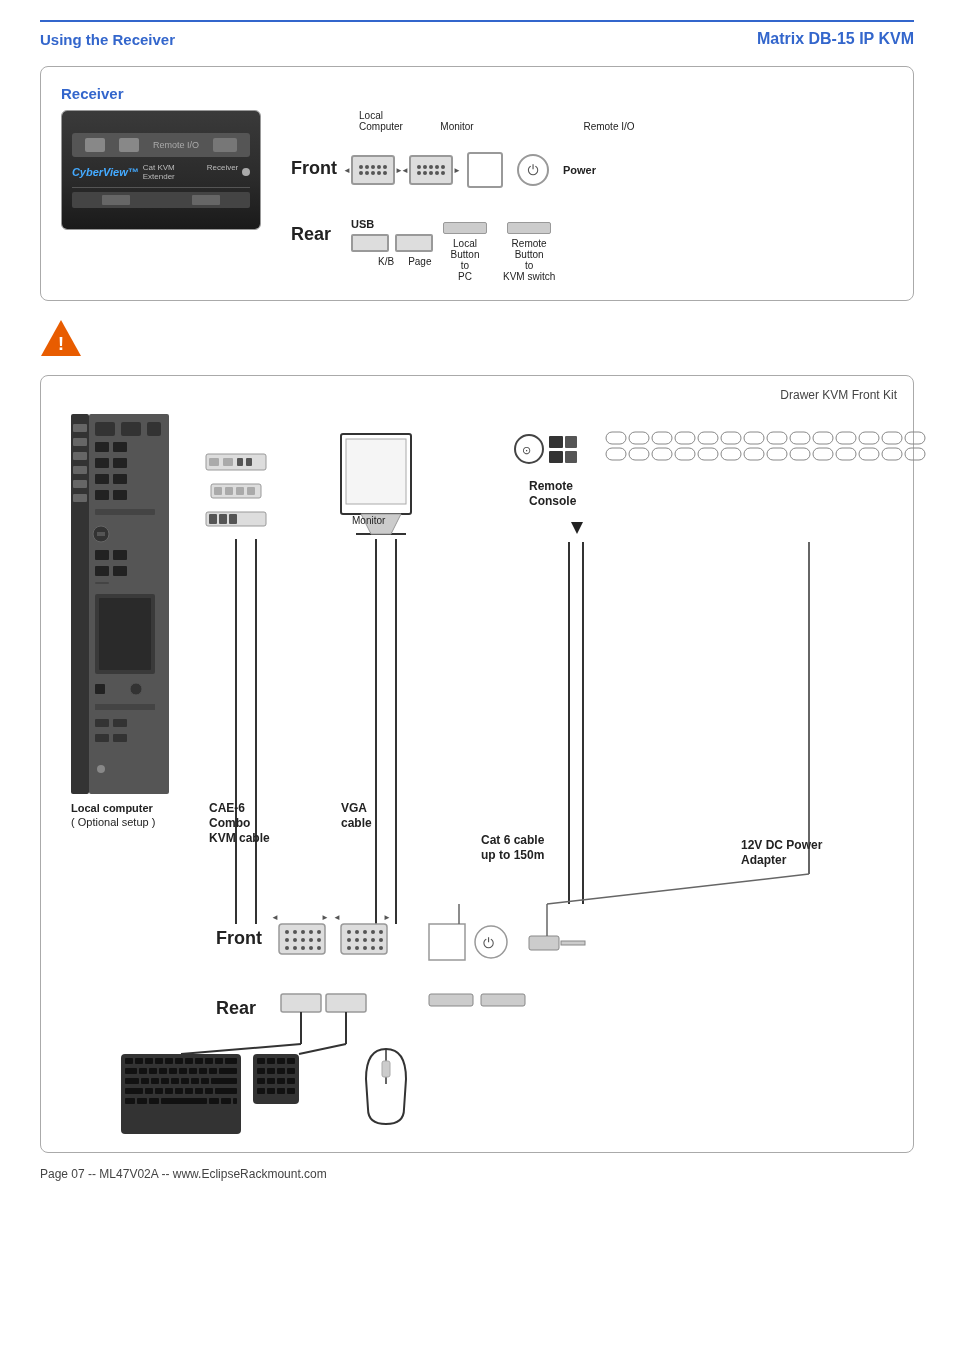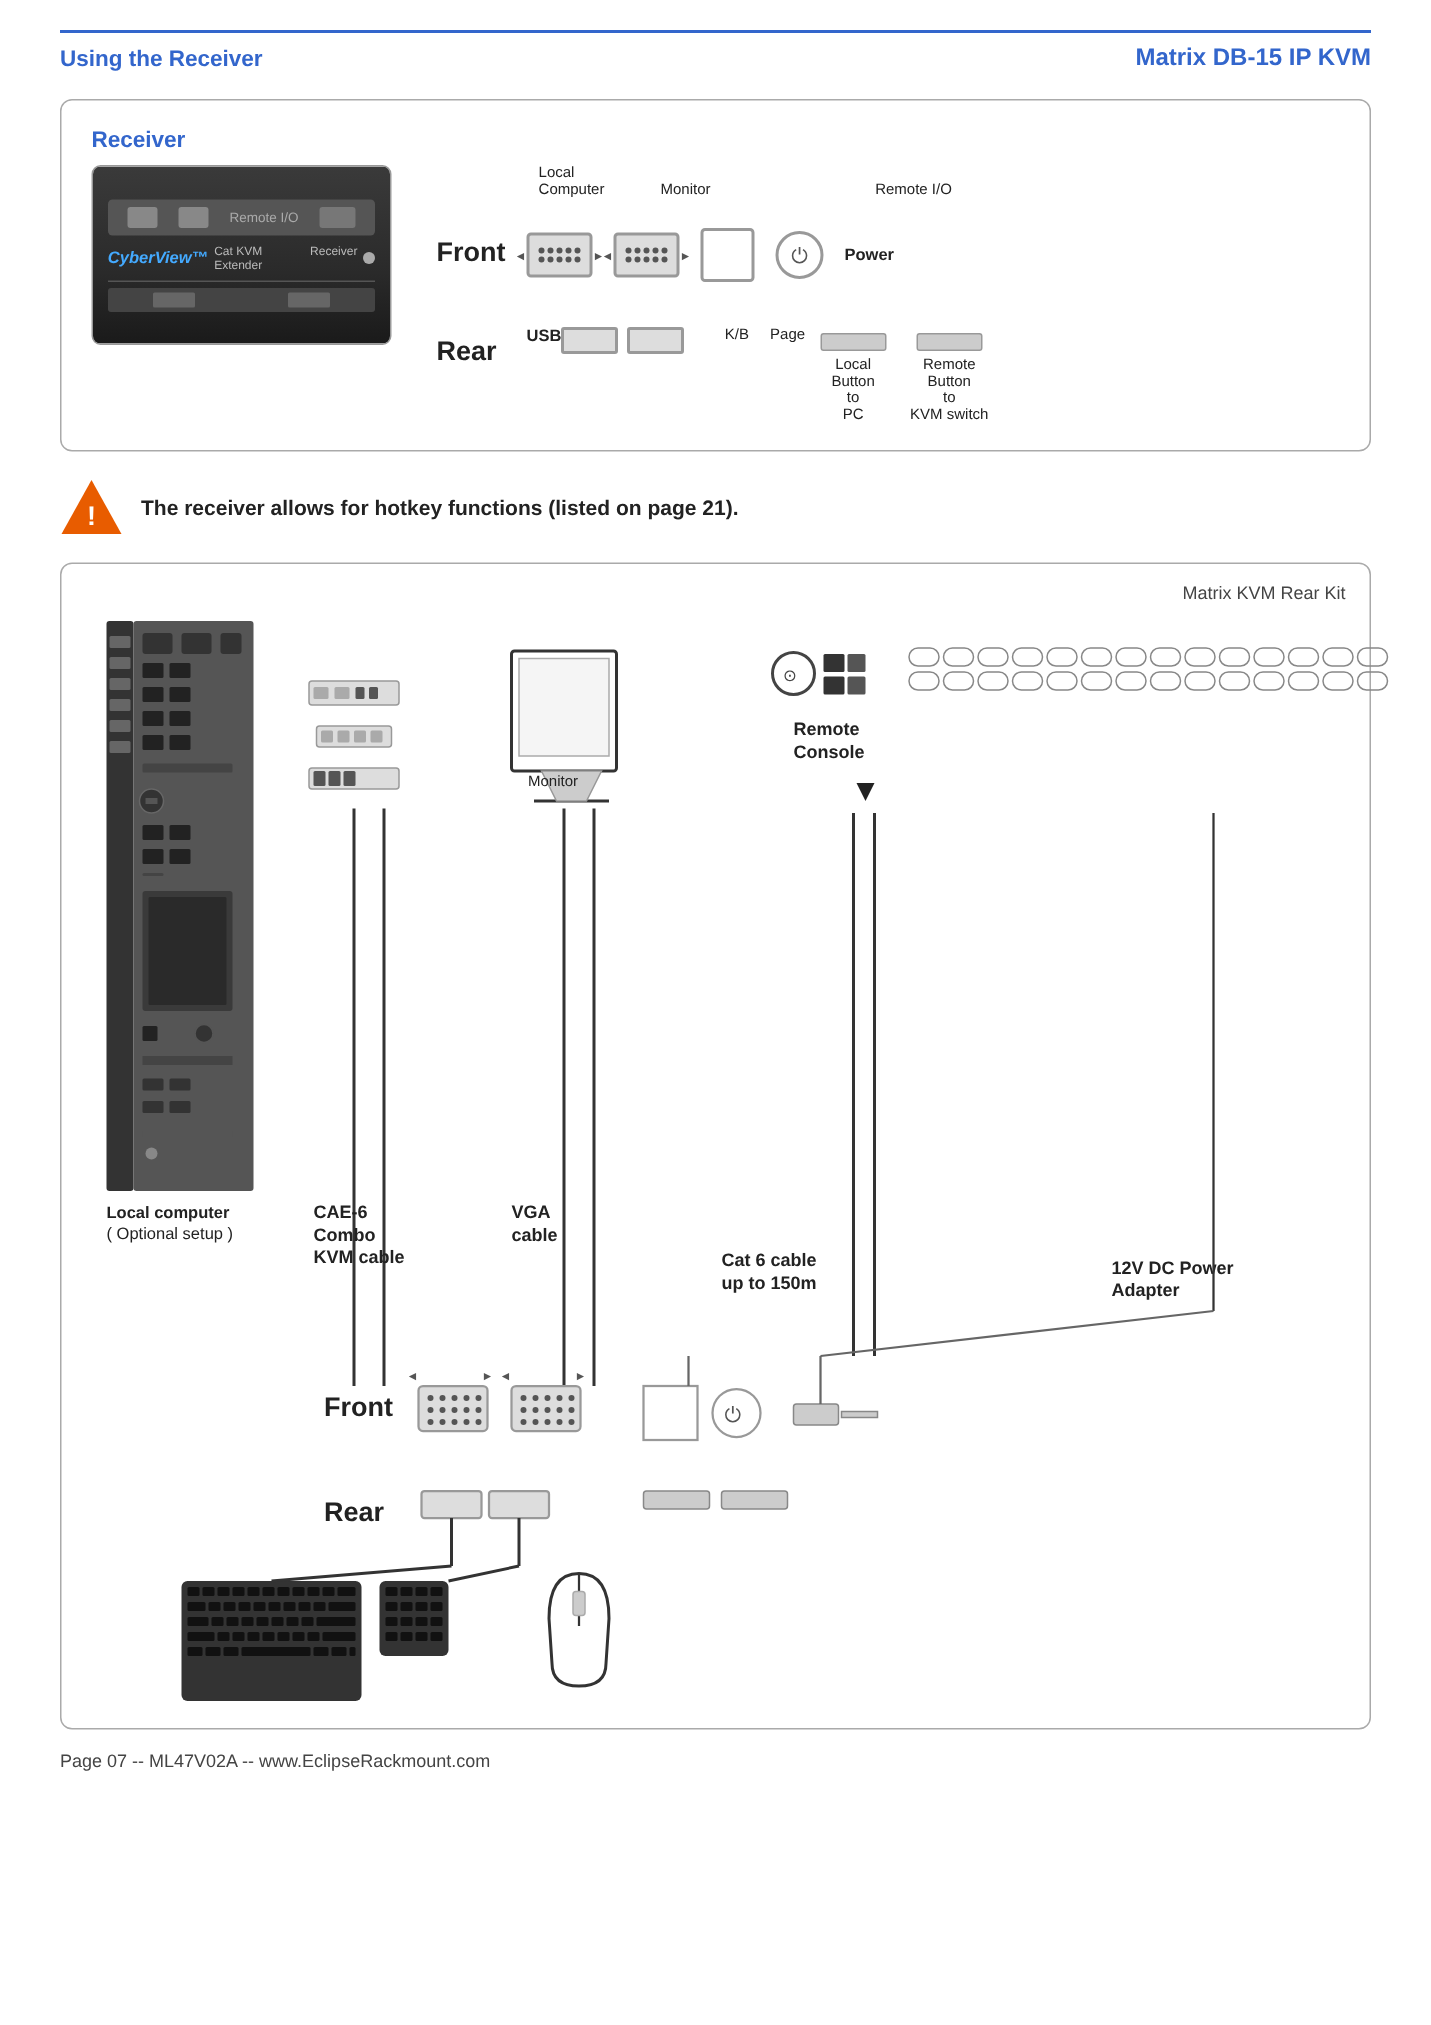--- a/index.html
+++ b/index.html
@@ -348,21 +348,21 @@
           <div class="power-btn">⏻</div>
 
           <span style="font-size:11px;font-weight:bold;">Power</span>
         </div>
       </div>
 
       <div class="connector-section" style="margin-top:10px;">
         <div class="section-label-bold">Rear</div>
         <div style="display:flex; align-items:flex-start; gap:10px; padding-top:4px;">
 
-          <div style="display:flex;flex-direction:row;align-items:flex-start;">
+          <div style="display:flex;flex-direction:column;align-items:flex-start;">
             <span style="font-size:11px;font-weight:bold;margin-bottom:4px;">USB</span>
             <div style="display:flex;gap:6px;margin-bottom:4px;">
               <div style="width:38px;height:18px;background:#ddd;border:2px solid #999;border-radius:2px;"></div>
               <div style="width:38px;height:18px;background:#ddd;border:2px solid #999;border-radius:2px;"></div>
             </div>
             <div style="display:flex;gap:14px;font-size:10px;margin-left:27px;">
               <span>K/B</span>
               <span>Page</span>
             </div>
           </div>
@@ -382,25 +382,24 @@
 
     </div>
   </div>
 </div>
 
 <div class="warning-box">
   <div class="warning-icon-wrap">
     <div class="warning-triangle"></div>
     <span class="warning-exclaim">!</span>
   </div>
-  <span class="warning-text">The receiver allows for hotkey functions (listed on page 21).</span>
 </div>
 
 <div class="diagram-box" style="min-height:760px; position:relative;">
-  <div class="drawer-kvm-label">Matrix KVM Rear Kit</div>
+  <div class="drawer-kvm-label">Drawer KVM Front Kit</div>
 
   <svg width="870" height="740" viewBox="0 0 870 740" style="display:block;">
 
     <g>
 
       <rect x="10" y="20" width="18" height="380" fill="#333" rx="2"></rect>
 
       <rect x="12" y="30" width="14" height="8" fill="#666" rx="1"></rect>
       <rect x="12" y="44" width="14" height="8" fill="#666" rx="1"></rect>
       <rect x="12" y="58" width="14" height="8" fill="#666" rx="1"></rect>

